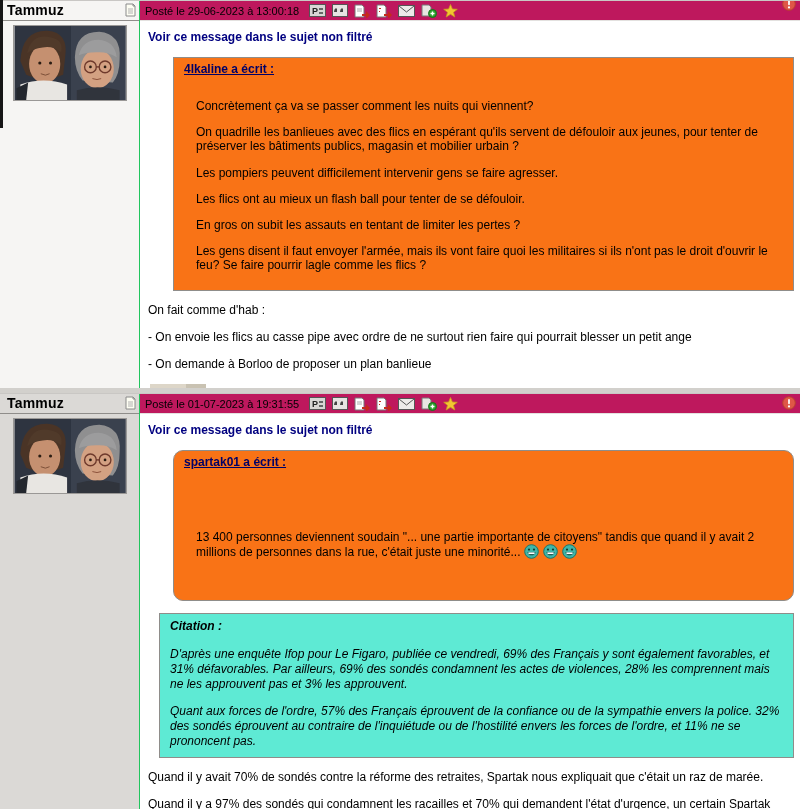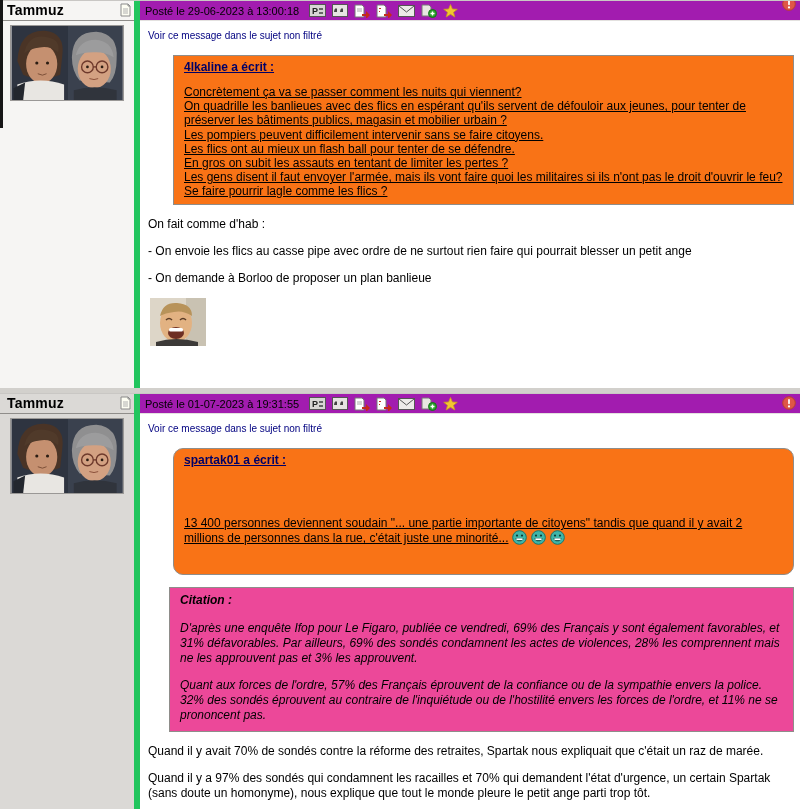--- a/index.html
+++ b/index.html
@@ -7,45 +7,45 @@
   body {
     width:800px; height:810px; overflow:hidden; position:relative;
     background:#ffffff; color:#000;
     font-family:"Liberation Sans", sans-serif; font-size:12px;
   }
   .edge-strip { position:absolute; left:0; top:0; width:3px; height:128px; background:#161616; z-index:5; }
   .post { display:flex; width:800px; border-top:1px solid #c9c7c4; }
   .post-1 { height:388px; }
   .post-sep { height:5px; background:#d2d0cc; width:800px; }
   .post-2 { height:416px; }
-  .user-cell { flex:0 0 140px; width:140px; border-right:6px solid #22c55e; position:relative; }
+  .user-cell { flex:0 0 140px; width:140px; border-right:1px solid #22c55e; position:relative; }
   .post-1 .user-cell { background:#f6f5f3; }
   .post-2 .user-cell { background:#dbd9d6; }
   .user-head { border-bottom:1px solid #8f8d8a; padding:1px 20px 2px 7px; position:relative; height:20px; }
   .user-name { font-weight:bold; font-size:14px; letter-spacing:0.2px; }
   .note-icon { position:absolute; right:3px; top:2px; cursor:pointer; }
   .avatar { display:block; margin:4px auto 0 auto; border:1px solid #9a9896; }
   .msg-cell { flex:1; background:#ffffff; position:relative; overflow:hidden; }
   .post-header {
     display:flex; align-items:center; gap:6px;
     height:20px; padding:0 24px 0 5px;
-    background:#a21caf; border-bottom:1px solid #e3e1df;
+    background:#be185d; border-bottom:1px solid #e3e1df;
     font-size:11px; white-space:nowrap;
   }
   .posted-label { margin-right:4px; }
   .tb-icon { display:inline-block; cursor:pointer; line-height:0; }
   .alert-icon { position:absolute; right:4px; top:-4px; cursor:pointer; line-height:0; }
   .post-2 .alert-icon { top:2px; }
-  .filter-link { display:inline-block; margin:9px 0 0 8px; color:#000080; font-weight:normal; font-size:10px; cursor:pointer; }
+  .filter-link { display:inline-block; margin:9px 0 0 8px; color:#000080; font-weight:bold; font-size:12px; cursor:pointer; }
   .quote-box { border:1px solid #8f8d8a; background:#f97316; margin:13px 6px 0 33px; padding:4px 10px 6px 10px; line-height:1.18; }
   .quote-author { display:inline-block; font-weight:bold; text-decoration:underline; color:#000066; margin-bottom:11px; cursor:pointer; }
-  .quote-line { margin:0;text-decoration:underline; }
+  .quote-line { margin:12px; }
   .quote-gap { height:38px; }
   .pad-bottom { padding-bottom:26px;border-radius:10px; }
-  .citation-box { border:1px solid #8f8d8a; background:#ec4899; margin:12px 6px 0 29px; padding:5px 10px 8px 10px; font-style:italic; line-height:1.25; }
+  .citation-box { border:1px solid #8f8d8a; background:#5eead4; margin:12px 6px 0 19px; padding:5px 10px 8px 10px; font-style:italic; line-height:1.25; }
   .citation-header { font-weight:bold; margin-bottom:13px; }
   .citation-p { margin:0 0 12px 0; }
   .citation-p:last-child { margin-bottom:0; }
   .post-body { margin:12px 8px 0 8px; line-height:1.25; }
   .post-body p { margin:0 0 12px 0; }
   .smiley-icon { vertical-align:-3px; margin-left:4px; }
   .inline-img { display:block; margin:0 0 0 10px; line-height:0; }
 </style>
 </head>
 <body>
@@ -133,22 +133,22 @@
             <circle cx="7" cy="10.4" r="1.1" fill="#fff"></circle>
           </svg></span>
     </div>
 
     <span class="filter-link">Voir ce message dans le sujet non filtré</span>
 
     <div class="quote-box">
       <span class="quote-author">4lkaline a écrit :</span>
       <div class="quote-line">Concrètement ça va se passer comment les nuits qui viennent?</div>
       <div class="quote-line">On quadrille les banlieues avec des flics en espérant qu'ils servent de défouloir aux jeunes, pour tenter de préserver les bâtiments publics, magasin et mobilier urbain ?</div>
-      <div class="quote-line">Les pompiers peuvent difficilement intervenir sans se faire citoyens.</div>
-      <div class="quote-line">Les flics ont au mieux un flash ball pour tenter de se défendre.</div>
+      <div class="quote-line">Les pompiers peuvent difficilement intervenir gens se faire agresser.</div>
+      <div class="quote-line">Les flics ont au mieux un flash ball pour tenter de se défouloir.</div>
       <div class="quote-line">En gros on subit les assauts en tentant de limiter les pertes ?</div>
       <div class="quote-line">Les gens disent il faut envoyer l'armée, mais ils vont faire quoi les militaires si ils n'ont pas le droit d'ouvrir le feu? Se faire pourrir lagle comme les flics ?</div>
     </div>
 
     <div class="post-body">
       <p>On fait comme d'hab :</p>
       <p>- On envoie les flics au casse pipe avec ordre de ne surtout rien faire qui pourrait blesser un petit ange</p>
       <p>- On demande à Borloo de proposer un plan banlieue</p>
     </div>
 

